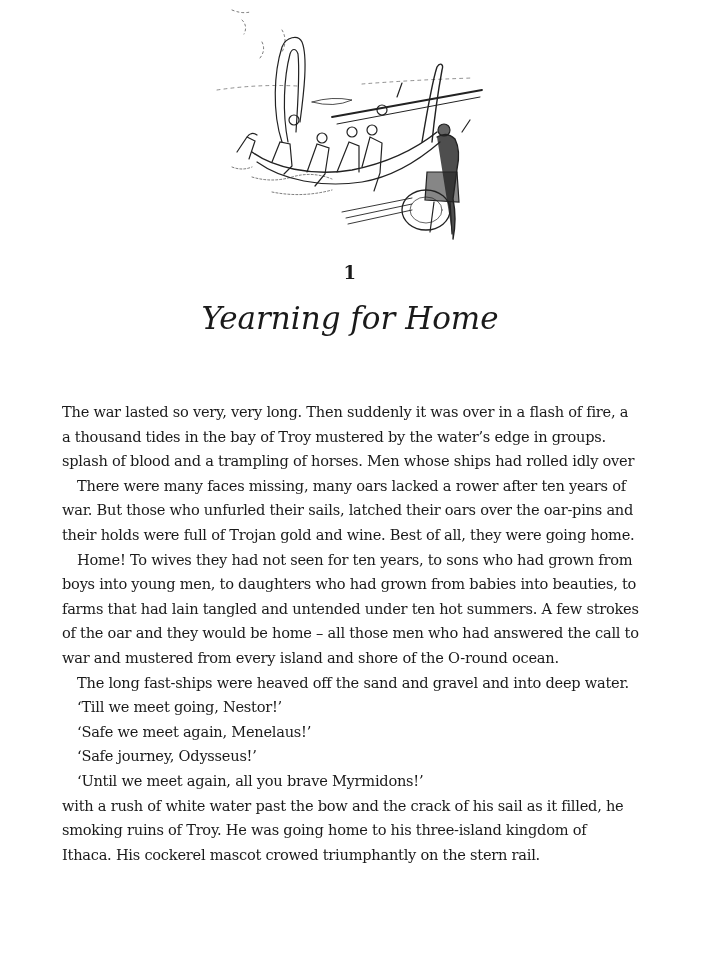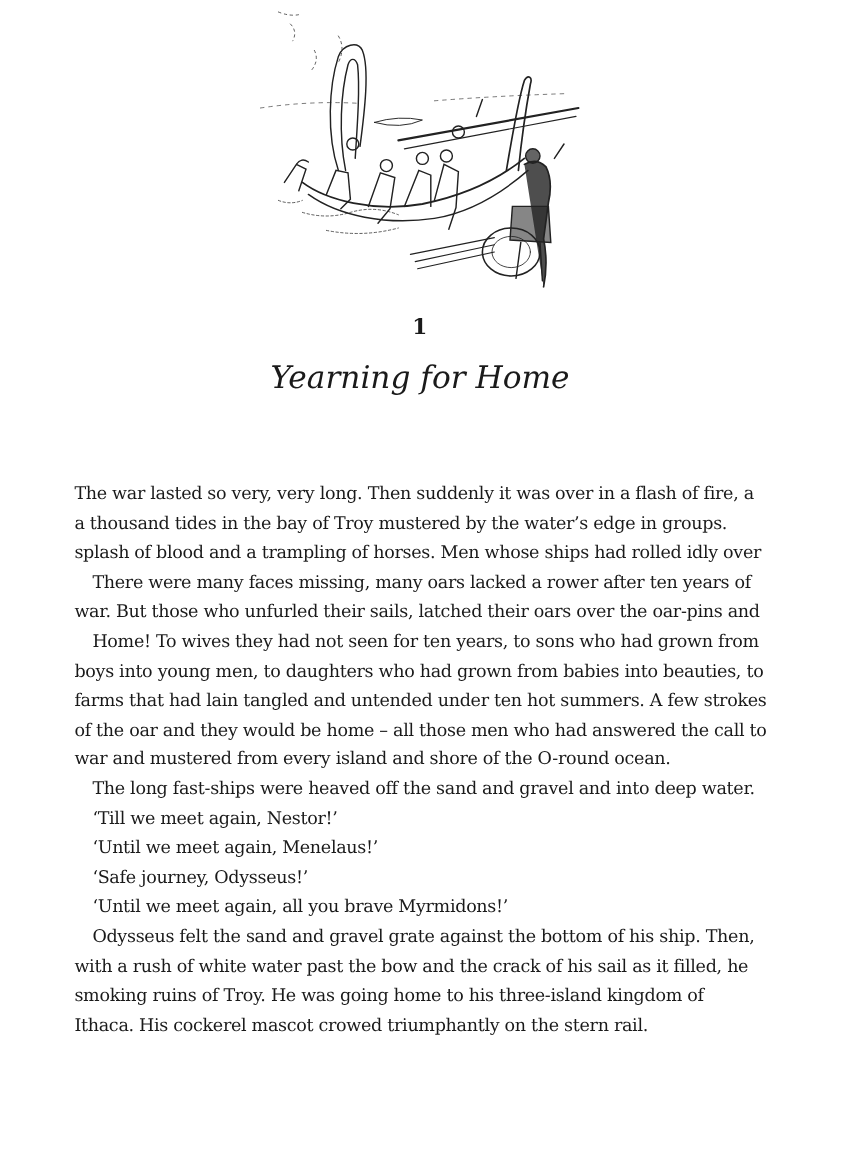--- a/index.html
+++ b/index.html
@@ -31,21 +31,21 @@
       font-size: 18px;
       font-weight: bold;
       letter-spacing: 0.5px;
     }
     .chapter-title {
       position: absolute;
       top: 300px;
       left: 0;
       width: 700px;
       text-align: center;
-      font-size: 26px;
+      font-size: 31px;
       font-style: italic;
       font-family: "DejaVu Serif", serif;
     }
     .body-text {
       position: absolute;
       left: 62px;
       top: 400px;
       width: 590px;
       font-family: "DejaVu Serif", serif;
       font-size: 14.6px;
@@ -114,27 +114,27 @@
 
 <div class="chapter-number">1</div>
 <div class="chapter-title">Yearning for Home</div>
 
 <div class="body-text">
   <span class="line">The war lasted so very, very long. Then suddenly it was over in a flash of fire, a</span>
   <span class="line">a thousand tides in the bay of Troy mustered by the water’s edge in groups.</span>
   <span class="line">splash of blood and a trampling of horses. Men whose ships had rolled idly over</span>
   <span class="line indent">There were many faces missing, many oars lacked a rower after ten years of</span>
   <span class="line">war. But those who unfurled their sails, latched their oars over the oar-pins and</span>
+  <span class="line">their holds were full of Trojan gold and wine. Best of all, they were going home.</span>
   <span class="line indent">Home! To wives they had not seen for ten years, to sons who had grown from</span>
   <span class="line">boys into young men, to daughters who had grown from babies into beauties, to</span>
   <span class="line">farms that had lain tangled and untended under ten hot summers. A few strokes</span>
   <span class="line">of the oar and they would be home – all those men who had answered the call to</span>
   <span class="line">war and mustered from every island and shore of the O-round ocean.</span>
   <span class="line indent">The long fast-ships were heaved off the sand and gravel and into deep water.</span>
-  <span class="line indent">‘Till we meet again, Nestor!’</span>
-  <span class="line indent">‘Until we meet again, Menelaus!’</span>
+  <span class="line indent">‘Till we meet going, Nestor!’</span>
+  <span class="line indent">‘Safe we meet again, Menelaus!’</span>
   <span class="line indent">‘Safe journey, Odysseus!’</span>
   <span class="line indent">‘Until we meet again, all you brave Myrmidons!’</span>
-  <span class="line indent">Odysseus felt the sand and gravel grate against the bottom of his ship. Then,</span>
   <span class="line">with a rush of white water past the bow and the crack of his sail as it filled, he</span>
   <span class="line">smoking ruins of Troy. He was going home to his three-island kingdom of</span>
   <span class="line">Ithaca. His cockerel mascot crowed triumphantly on the stern rail.</span>
 </div>
 
 </body></html>

